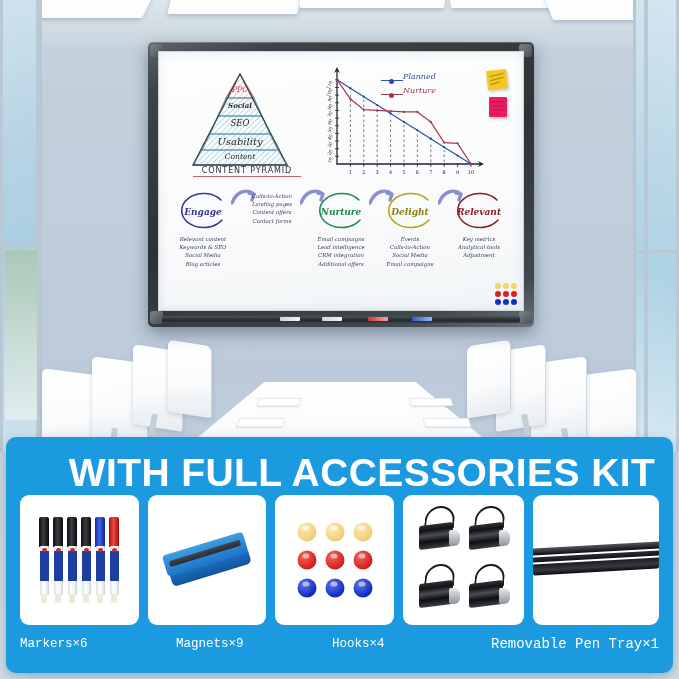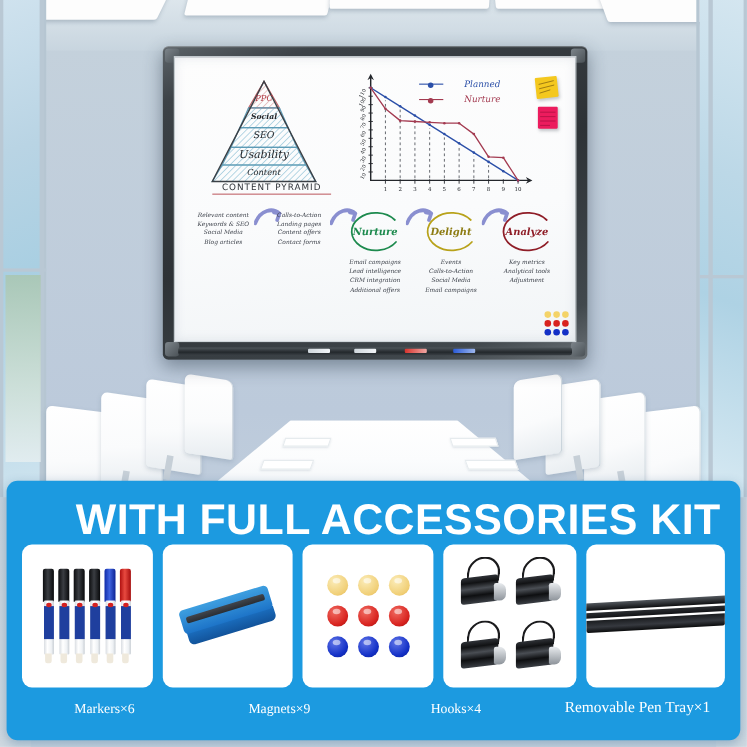--- a/index.html
+++ b/index.html
@@ -84,21 +84,21 @@
     color: #2f3338; border-bottom: 1px solid #c0646a; padding-bottom: 1px;
   }
   .pyr-txt {
     position: absolute; width: 100%; text-align: center; color: #23262a;
     font-family: "DejaVu Serif", serif; font-style: italic; pointer-events: none;
   }
 
   
   .chart { position: absolute; left: 152px; top: 12px; width: 190px; height: 118px; }
   .legend { position: absolute; right: 34px; top: 8px; width: 86px; }
-  .legend-row { display: flex; align-items: center; gap: 19px; margin-bottom: 5px; }
+  .legend-row { display: flex; align-items: flex-end; gap: 0; margin-bottom: 5px; }
   .legend-line { width: 22px; height: 0; border-top: 1.4px solid; position: relative; }
   .legend-line::after {
     content:""; position:absolute; left:8px; top:-2.5px; width:5px; height:5px;
     border-radius:50%; background: currentColor;
   }
   .legend-txt {
     font-family: "DejaVu Serif", serif; font-style: italic; font-size: 8px;
   }
 
   
@@ -162,22 +162,22 @@
   }
   .card {
     flex: 1; background: #fff; border-radius: 9px; position: relative; overflow: hidden;
   }
   .card.c4 { flex: 1.02; } .card.c5 { flex: 1.06; }
   .card-labels {
     position: absolute; left: 14px; right: 14px; top: 194px; height: 26px;
     display: flex; gap: 9px;
   }
   .card-label {
-    flex: 1; text-align: center; color: #fff; font-size: 12.5px;
-    font-family: Liberation Serif, serif; line-height: 26px; white-space: nowrap;
+    flex: 1; color: #fff; font-size: 12.5px;
+    font-family: Liberation Mono, monospace; line-height: 26px; white-space: nowrap;
   }
   .card-label.c4 { flex: 1.02; } .card-label.c5 { flex: 1.06; font-size: 14px; }
 
   
   .pens { position: absolute; left: 50%; top: 50%; transform: translate(-50%,-50%); display: flex; gap: 4px; }
   .pen { width: 10px; height: 86px; position: relative; }
   .pen-cap { position: absolute; left: 0; top: 0; width: 10px; height: 30px; border-radius: 2px 2px 0 0; }
   .pen-body {
     position: absolute; left: .5px; top: 29px; width: 9px; height: 49px;
     background: linear-gradient(90deg,#d9dde2,#ffffff 35%,#eef1f4 75%,#c8ced4);
@@ -450,20 +450,26 @@
         <span class="bm" style="background:#d8231f"></span>
         <span class="bm" style="background:#d8231f"></span>
         <span class="bm" style="background:#1330c6"></span>
         <span class="bm" style="background:#1330c6"></span>
         <span class="bm" style="background:#1330c6"></span>
       </div>
 
       <div class="funnel">
 
         <div class="stage" style="left:0px;">
+          <div class="ring">
+            <svg width="52" height="40" viewBox="0 0 52 40">
+                <path d="M44 8 A22 17 0 1 0 45 28" fill="none" stroke="#2f3a8f" stroke-width="1.6" stroke-linecap="round"></path>
+              </svg>
+            <span class="ring-label" style="color:#2f3a8f;">Engage</span>
+          </div>
           <div class="bullets">
             <div>Relevant content</div>
             <div>Keywords &amp; SEO</div>
             <div>Social Media</div>
             <div>Blog articles</div>
           </div>
         </div>
 
         <div class="arrow" style="left:62px;">
           <svg width="26" height="18" viewBox="0 0 26 18">
@@ -526,21 +532,21 @@
           <svg width="26" height="18" viewBox="0 0 26 18">
               <path d="M1 15 C6 2, 17 1, 23 6 L18 5 M23 6 L21 12" fill="none" stroke="#8a8fd0" stroke-width="3.4" stroke-linecap="round" stroke-linejoin="round"></path>
             </svg>
         </div>
 
         <div class="stage" style="left:276px;">
           <div class="ring">
             <svg width="52" height="40" viewBox="0 0 52 40">
                 <path d="M44 8 A22 17 0 1 0 45 28" fill="none" stroke="#8f1d27" stroke-width="1.6" stroke-linecap="round"></path>
               </svg>
-            <span class="ring-label" style="color:#8f1d27;">Analyze</span>
+            <span class="ring-label" style="color:#8f1d27;">Relevant</span>
           </div>
           <div class="bullets">
             <div>Key metrics</div>
             <div>Analytical tools</div>
             <div>Adjustment</div>
           </div>
         </div>
       </div>
     </div>
 

